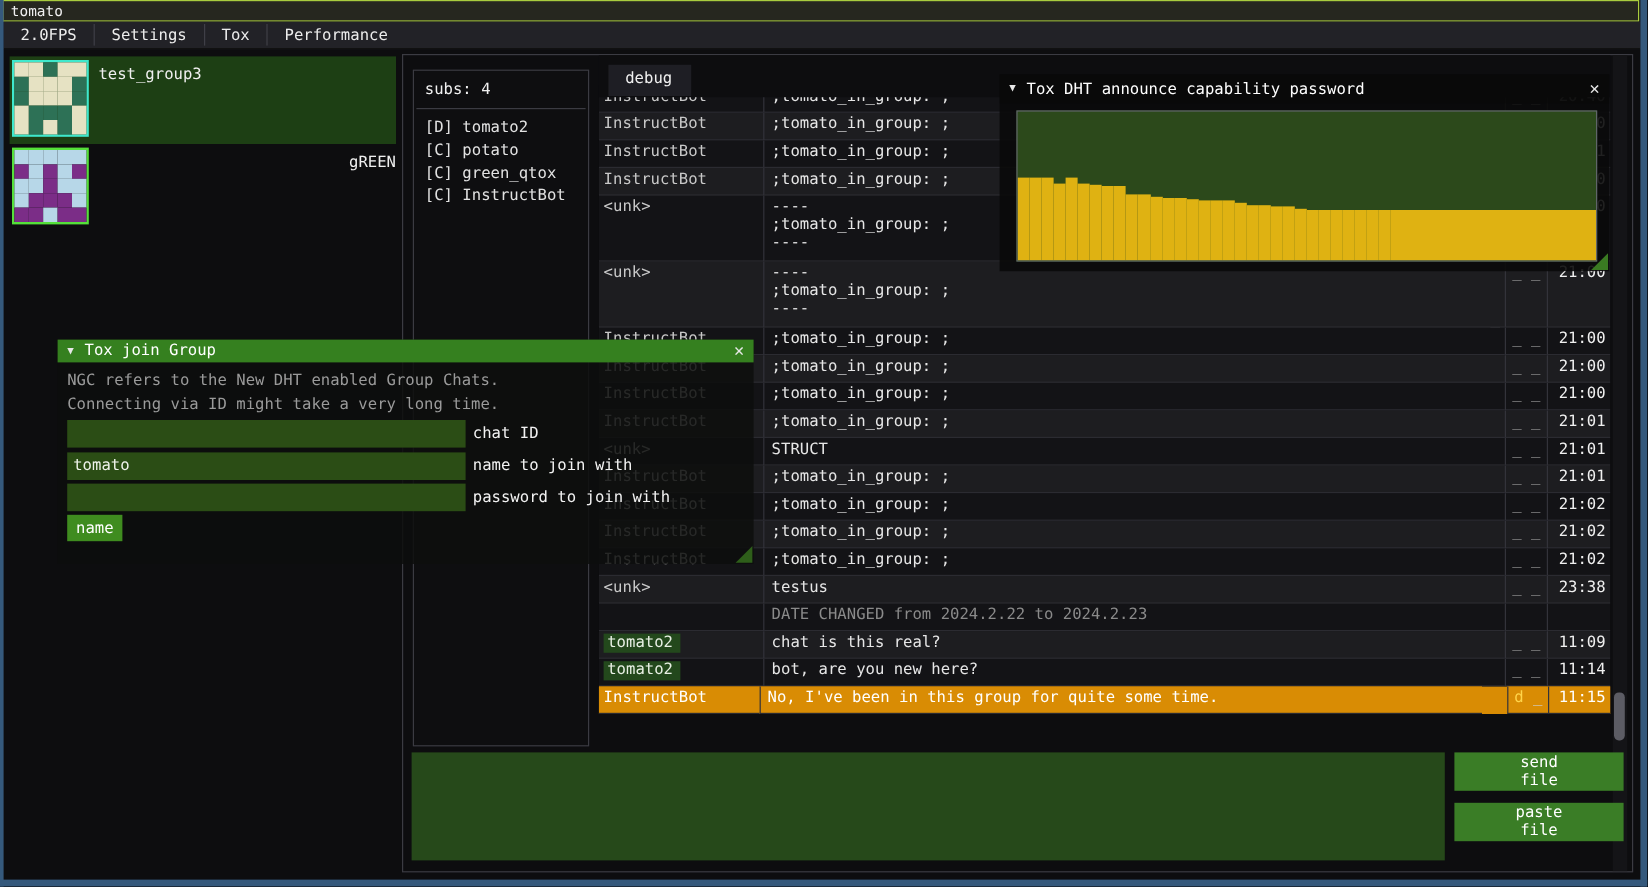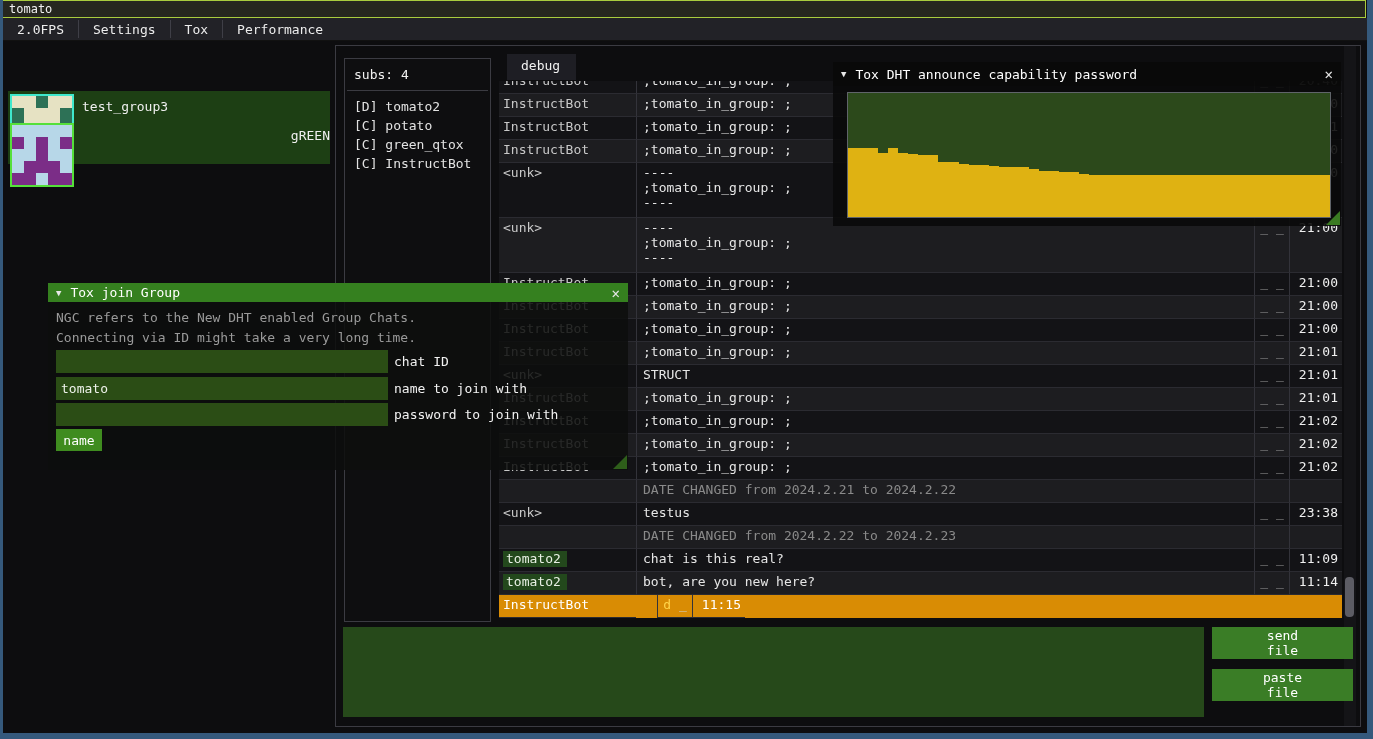--- a/index.html
+++ b/index.html
@@ -113,21 +113,21 @@
       <div class="menu-item">2.0FPS</div>
       <div class="menu-sep"></div>
       <div class="menu-item">Settings</div>
       <div class="menu-sep"></div>
       <div class="menu-item">Tox</div>
       <div class="menu-sep"></div>
       <div class="menu-item">Performance</div>
     </div>
 
   <div id="group-list">
-      <div class="group-row selected" style="top: 47px; margin-top: 44px;">
+      <div class="group-row selected" style="top: 47px;">
         <div class="avatar" style="border-color: rgb(63, 232, 204);">
           <div style="background: rgb(230, 226, 195);"></div>
           <div style="background: rgb(230, 226, 195);"></div>
           <div style="background: rgb(45, 113, 86);"></div>
           <div style="background: rgb(230, 226, 195);"></div>
           <div style="background: rgb(230, 226, 195);"></div>
           <div style="background: rgb(45, 113, 86);"></div>
           <div style="background: rgb(230, 226, 195);"></div>
           <div style="background: rgb(230, 226, 195);"></div>
           <div style="background: rgb(230, 226, 195);"></div>
@@ -283,26 +283,20 @@
             <div class="cell cell-msg">;tomato_in_group: ;</div>
             <div class="cell cell-check">_ _</div>
             <div class="cell cell-time">21:02</div>
           </div>
           <div class="chat-row">
             <div class="cell cell-name">InstructBot</div>
             <div class="cell cell-msg">;tomato_in_group: ;</div>
             <div class="cell cell-check">_ _</div>
             <div class="cell cell-time">21:02</div>
           </div>
-          <div class="chat-row system">
-            <div class="cell cell-name"></div>
-            <div class="cell cell-msg">DATE CHANGED from 2024.2.21 to 2024.2.22</div>
-            <div class="cell cell-check"></div>
-            <div class="cell cell-time"></div>
-          </div>
           <div class="chat-row">
             <div class="cell cell-name">&lt;unk&gt;</div>
             <div class="cell cell-msg">testus</div>
             <div class="cell cell-check">_ _</div>
             <div class="cell cell-time">23:38</div>
           </div>
           <div class="chat-row system">
             <div class="cell cell-name"></div>
             <div class="cell cell-msg">DATE CHANGED from 2024.2.22 to 2024.2.23</div>
             <div class="cell cell-check"></div>
@@ -315,20 +309,21 @@
             <div class="cell cell-time">11:09</div>
           </div>
           <div class="chat-row">
             <div class="cell cell-name"><span class="name-chip">tomato2</span></div>
             <div class="cell cell-msg">bot, are you new here?</div>
             <div class="cell cell-check">_ _</div>
             <div class="cell cell-time">11:14</div>
           </div>
           <div class="chat-row highlight">
             <div class="cell cell-name">InstructBot</div>
+            <div class="cell cell-msg">No, I've been in this group for quite some time.</div>
             <div class="cell cell-check">d _</div>
             <div class="cell cell-time">11:15</div>
           </div>
         </div>
       <div class="tabbar">
         <div class="tab">debug</div>
       </div>
     </div>
   </div>
 

